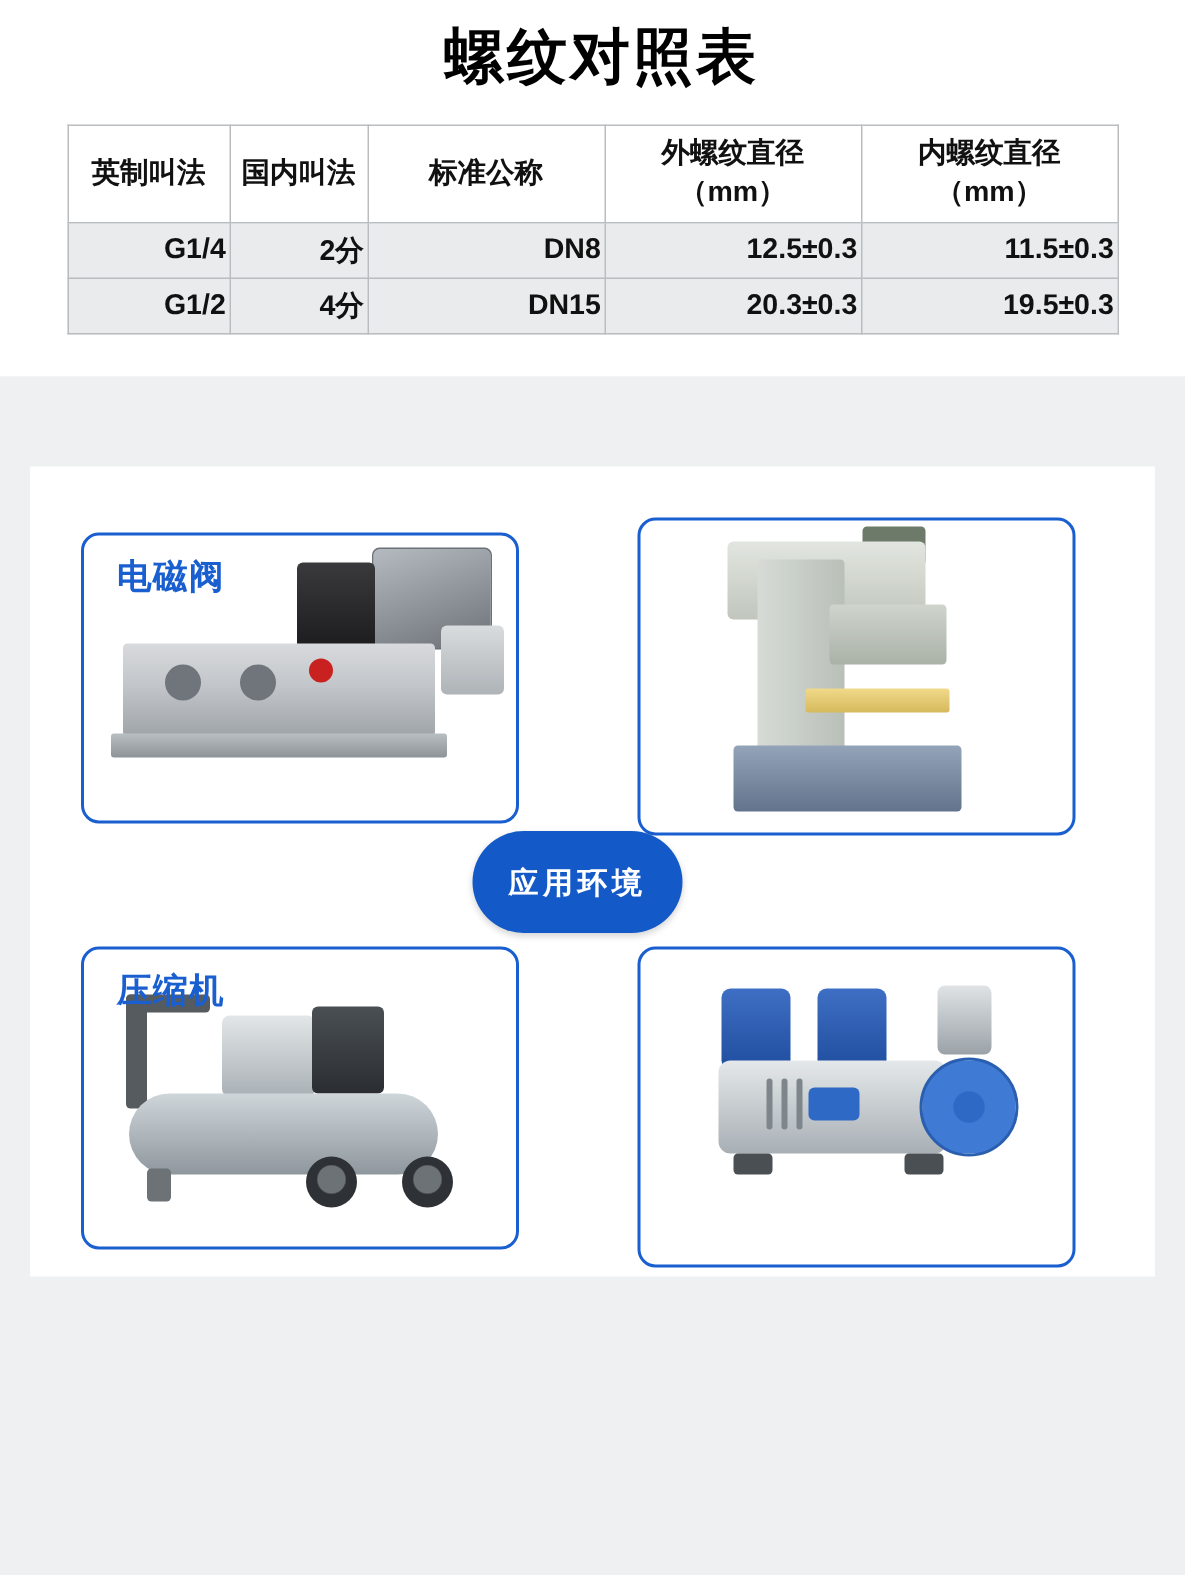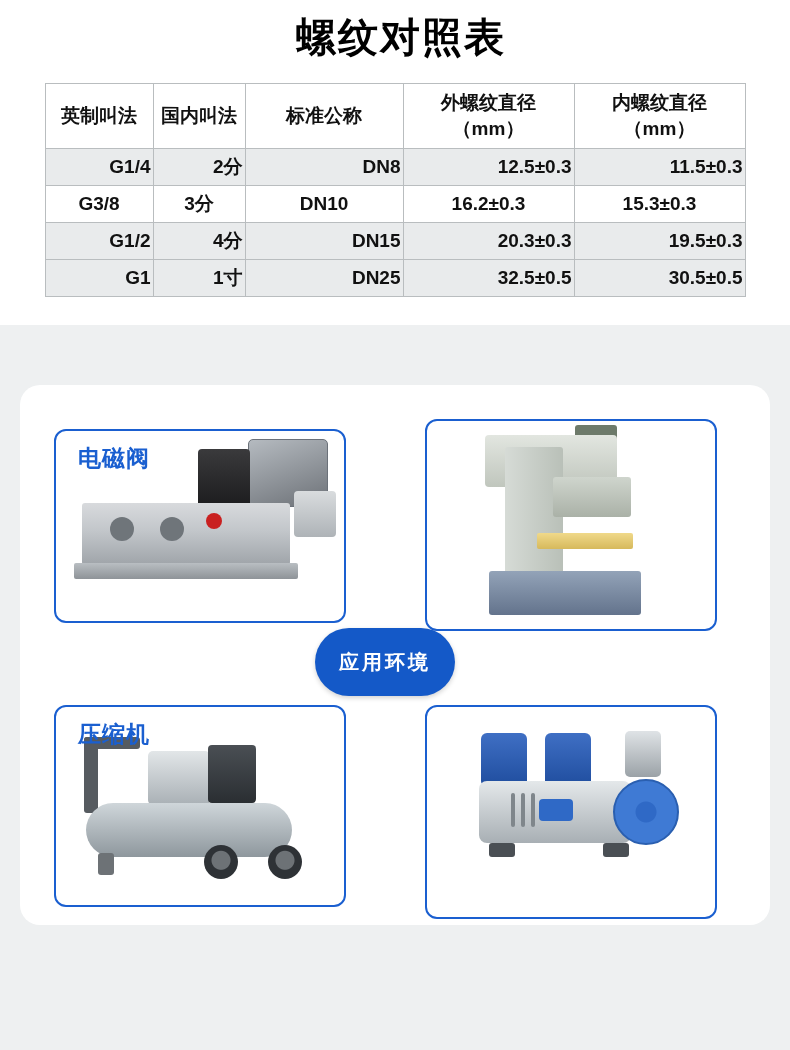--- a/index.html
+++ b/index.html
@@ -70,21 +70,20 @@
   }
 
   
   .app-section {
     background: #ffffff;
     width: 750px;
     margin: 0 auto;
     height: 540px;
     position: relative;
     box-sizing: border-box;
-    border-radius: 20px;
   }
   .card {
     position: absolute;
     border: 2px solid #1a5fd0;
     border-radius: 12px;
     background: #ffffff;
     overflow: hidden;
   }
   .card-label {
     position: absolute;
@@ -278,40 +277,26 @@
       </tr>
     </thead>
     <tbody>
       <tr class="alt">
         <td>G1/4</td>
         <td>2分</td>
         <td>DN8</td>
         <td>12.5±0.3</td>
         <td>11.5±0.3</td>
       </tr>
-      <tr>
-        <td>G3/8</td>
-        <td>3分</td>
-        <td>DN10</td>
-        <td>16.2±0.3</td>
-        <td>15.3±0.3</td>
-      </tr>
       <tr class="alt">
         <td>G1/2</td>
         <td>4分</td>
         <td>DN15</td>
         <td>20.3±0.3</td>
         <td>19.5±0.3</td>
-      </tr>
-      <tr class="alt">
-        <td>G1</td>
-        <td>1寸</td>
-        <td>DN25</td>
-        <td>32.5±0.5</td>
-        <td>30.5±0.5</td>
       </tr>
     </tbody>
   </table>
 </div>
 
 <div class="gap"></div>
 
 <div class="app-section">
 
   <div class="card" id="card-valve">

